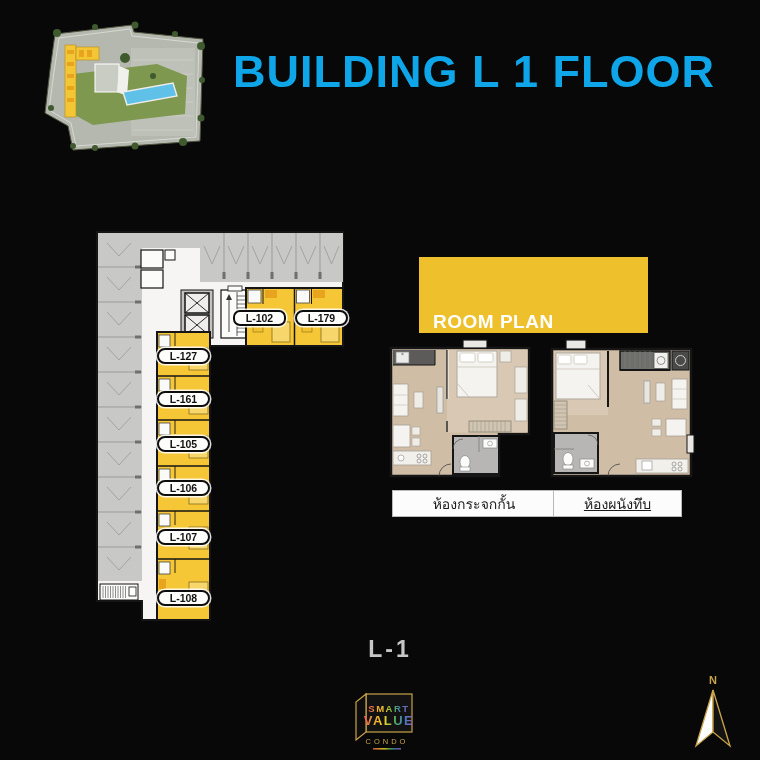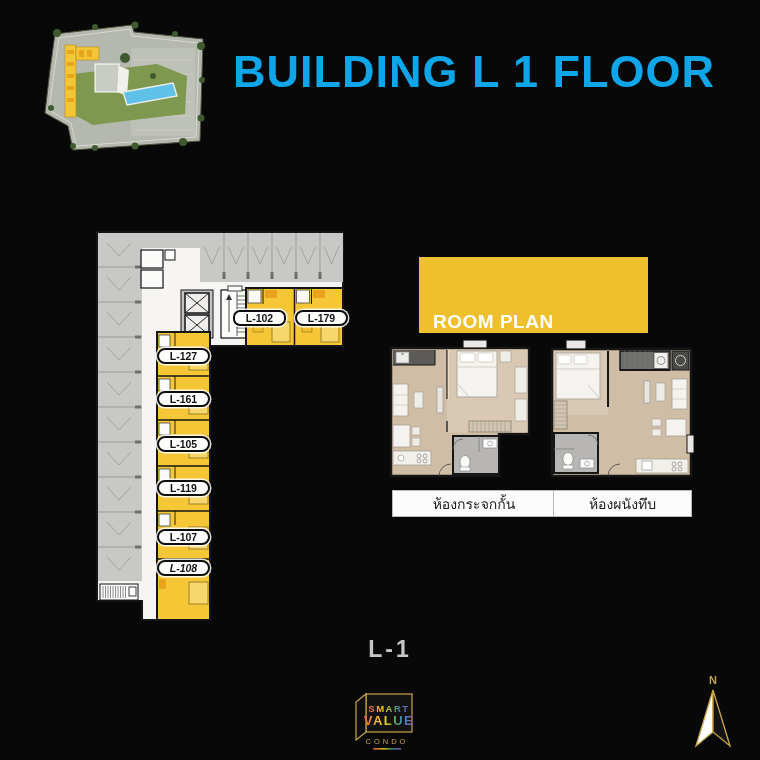--- a/index.html
+++ b/index.html
@@ -283,23 +283,23 @@
         </g>
         <rect x="34" y="357" width="7" height="9" fill="#FFFFFF" stroke="#151515" stroke-width="0.8"></rect>
       </g>
     </svg>
     
     <div class="unit-label" style="left:200px;top:80px;">L-179</div>
     <div class="unit-label" style="left:138px;top:80px;border-radius:7px;">L-102</div>
     <div class="unit-label" style="left:62px;top:118px;">L-127</div>
     <div class="unit-label" style="left:62px;top:161px;">L-161</div>
     <div class="unit-label" style="left:62px;top:206px;text-align:center;">L-105</div>
-    <div class="unit-label" style="left:62px;top:250px;">L-119</div>
+    <div class="unit-label" style="left:62px;top:250px;">L-106</div>
     <div class="unit-label" style="left:62px;top:299px;">L-107</div>
-    <div class="unit-label" style="left:62px;top:330px;font-style:italic;">L-108</div>
+    <div class="unit-label" style="left:62px;top:360px;">L-108</div>
   </div>
 
   <div class="abs room-panel">
     <div class="heading">ROOM PLAN</div>
   </div>
 
   <div class="abs room-img" style="left:387px;top:337px;width:146px;height:146px;">
     <svg width="146" height="146" viewBox="0 0 146 146">
       <path d="M4,11 H142 V97 H112 V139 H4 Z" fill="#CFBDA6" stroke="#161616" stroke-width="2.5"></path>
       <rect x="60" y="12.5" width="80.5" height="83" fill="#D9C9B4"></rect>
@@ -443,21 +443,21 @@
         <rect x="15" y="128" width="10" height="4" fill="#FBFBFA" stroke="#888" stroke-width="0.6"></rect>
         <rect x="32" y="122" width="14" height="9" fill="#FBFBFA" stroke="#888" stroke-width="0.7"></rect>
         <circle cx="39" cy="126.5" r="2.4" fill="none" stroke="#888" stroke-width="0.6"></circle>
         <path d="M50,108 A10,10 0 0 0 40,98" fill="none" stroke="#555" stroke-width="0.7"></path>
       </g>
       <path d="M60,139 A12,12 0 0 1 72,127" fill="none" stroke="#444" stroke-width="0.8"></path>
     </svg>
   </div>
 
   <div class="caption" style="left:392px;top:490px;width:164px;">ห้องกระจกกั้น</div>
-  <div class="caption" style="left:553px;top:490px;width:139px;">ห้องผนังทึบ</div>
+  <div class="caption" style="left:553px;top:490px;width:129px;text-decoration:underline;">ห้องผนังทึบ</div>
 
   <div class="abs floor-label">L-1</div>
 
   <div class="abs" style="left:350px;top:692px;width:72px;height:64px;">
     <svg width="72" height="64" viewBox="0 0 72 64">
       <defs>
         <linearGradient id="lgA" x1="0" y1="0" x2="1" y2="0">
           <stop offset="0" stop-color="#E85A4F"></stop>
             <stop offset="0.2" stop-color="#F0A030"></stop>
           <stop offset="0.4" stop-color="#F5D327"></stop>

